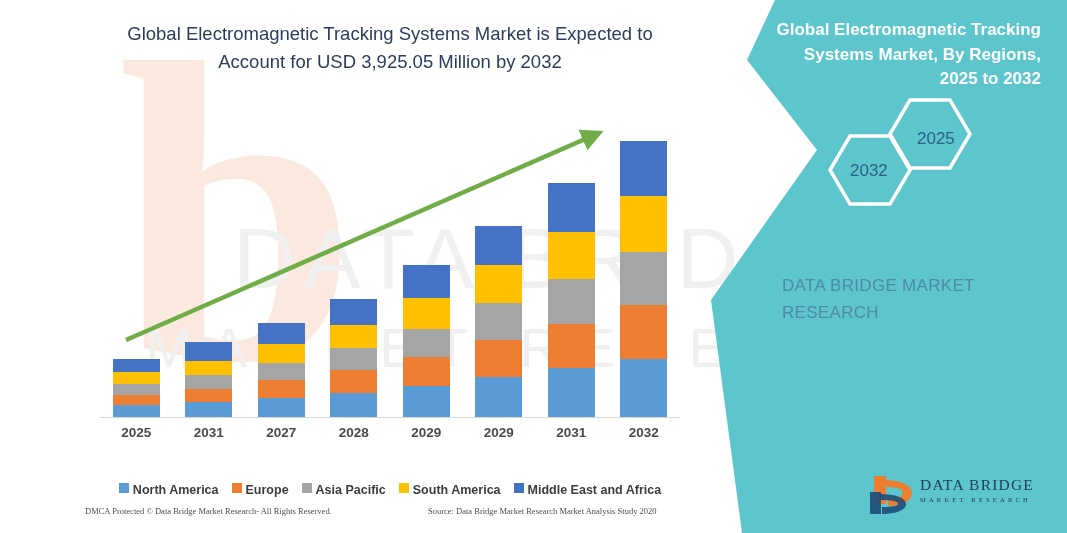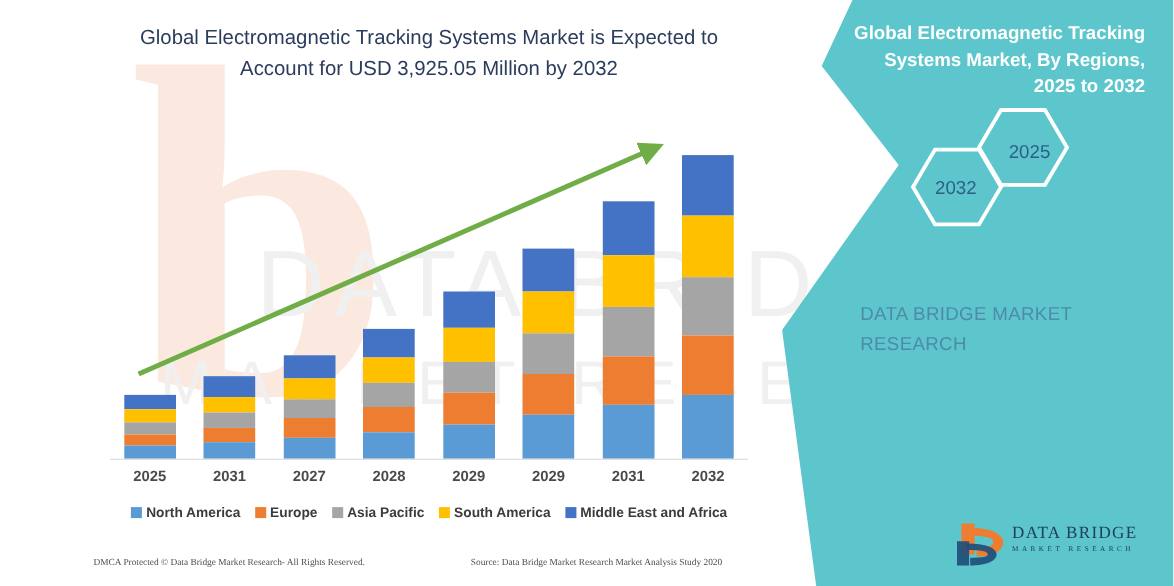--- a/index.html
+++ b/index.html
@@ -123,23 +123,23 @@
     top: 459px;
     width: 580px;
     display: flex;
     justify-content: center;
     align-items: center;
     gap: 13px;
     flex-wrap: nowrap;
   }
   .legend-item {
     display: flex;
-    align-items: center;
     gap: 4px;
     white-space: nowrap;
+    margin-top: 24px;
   }
   .legend-swatch {
     width: 10px;
     height: 10px;
     flex: 0 0 10px;
   }
   .legend-label {
     font-size: 12.5px;
     font-weight: bold;
     color: #3c3c3c;

